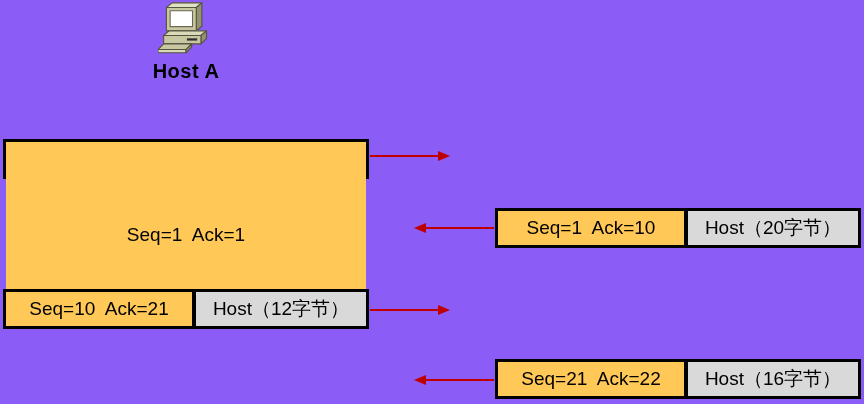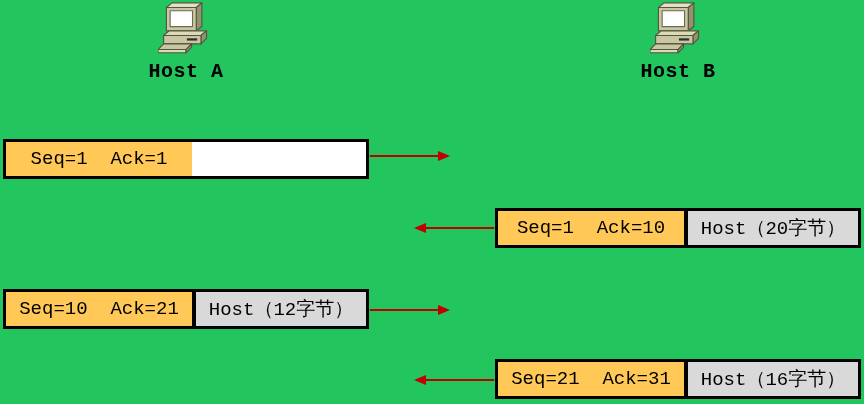--- a/index.html
+++ b/index.html
@@ -1,20 +1,20 @@
 <!DOCTYPE html>
 <html><head>
 <meta charset="utf-8">
 <style>
   html,body{margin:0;padding:0;background:#fff;}
   .canvas{
     position:relative;
     width:864px;height:404px;
-    background:#22c55e;
-    font-family:Liberation Mono, monospace;
+    background:#8b5cf6;
+    font-family:Liberation Sans, sans-serif;
     overflow:hidden;
   }
 
   
   .host{position:absolute;top:2px;width:120px;text-align:center;}
   .host svg{display:block;margin:0 auto;}
   .host-label{
     margin-top:4px;
     font-size:20px;font-weight:bold;color:#000;
     letter-spacing:0.5px;
@@ -64,40 +64,22 @@
         <rect x="6" y="35" width="40" height="9" fill="#C8C7A2"></rect>
         <rect x="31" y="38" width="11" height="2.4" fill="#2F2F2F" stroke="none"></rect>
         <polygon points="6,44 0,50 30,50 36,44" fill="#C8C7A2"></polygon>
         <polygon points="0,50 30,50 30,53.5 0,53.5" fill="#DBDAB8"></polygon>
         <polygon points="30,50 36,44 36,47.5 30,53.5" fill="#94936F"></polygon>
       </g>
     </svg>
     <div class="host-label">Host A</div>
   </div>
 
-  <div class="host" style="left:618px;">
-    <svg width="56" height="54" viewBox="0 0 60 56">
-      <g stroke="#55543F" stroke-width="1.2" stroke-linejoin="round">
-        <polygon points="9,5 15,0 47,0 41,5" fill="#E2E1C5"></polygon>
-        <polygon points="41,5 47,0 47,25 41,30" fill="#94936F"></polygon>
-        <rect x="9" y="5" width="32" height="25" fill="#C8C7A2"></rect>
-        <rect x="13" y="8.5" width="24" height="17" fill="#FFFFFF" stroke="#6B6A50"></rect>
-        <polygon points="6,35 12,30 52,30 46,35" fill="#DBDAB8"></polygon>
-        <polygon points="46,35 52,30 52,38 46,44" fill="#94936F"></polygon>
-        <rect x="6" y="35" width="40" height="9" fill="#C8C7A2"></rect>
-        <rect x="31" y="38" width="11" height="2.4" fill="#2F2F2F" stroke="none"></rect>
-        <polygon points="6,44 0,50 30,50 36,44" fill="#C8C7A2"></polygon>
-        <polygon points="0,50 30,50 30,53.5 0,53.5" fill="#DBDAB8"></polygon>
-        <polygon points="30,50 36,44 36,47.5 30,53.5" fill="#94936F"></polygon>
-      </g>
-    </svg>
-    <div class="host-label">Host B</div>
-  </div>
 
-  <div class="packet" style="left:3px;top:139px;">
+  <div class="packet" style="left:3px;top:139px;flex-direction:column;">
     <div class="seg orange">Seq=1  Ack=1</div>
   </div>
   <div class="arrow right" style="left:370px;top:151px;">
     <div class="line"></div>
     <div class="head"></div>
   </div>
 
   <div class="packet" style="left:495px;top:208px;">
     <div class="seg orange">Seq=1  Ack=10</div>
     <div class="seg gray">Host（20字节）</div>
@@ -110,21 +92,21 @@
   <div class="packet" style="left:3px;top:289px;align-items:center;">
     <div class="seg orange">Seq=10  Ack=21</div>
     <div class="seg gray">Host（12字节）</div>
   </div>
   <div class="arrow right" style="left:370px;top:305px;">
     <div class="line"></div>
     <div class="head"></div>
   </div>
 
   <div class="packet" style="left:495px;top:359px;">
-    <div class="seg orange">Seq=21  Ack=31</div>
+    <div class="seg orange">Seq=21  Ack=22</div>
     <div class="seg gray">Host（16字节）</div>
   </div>
   <div class="arrow left" style="left:414px;top:375px;">
     <div class="line"></div>
     <div class="head"></div>
   </div>
 
 </div>
 
 </body></html>

